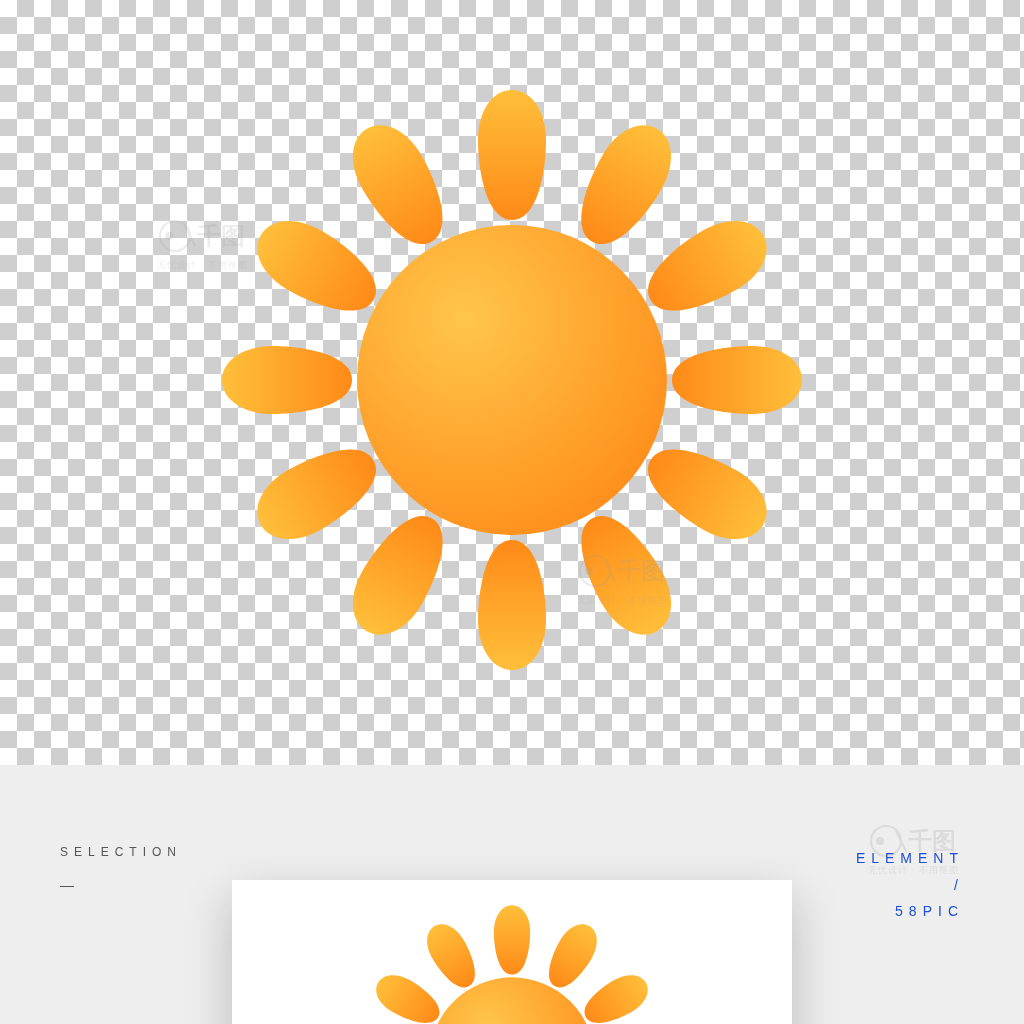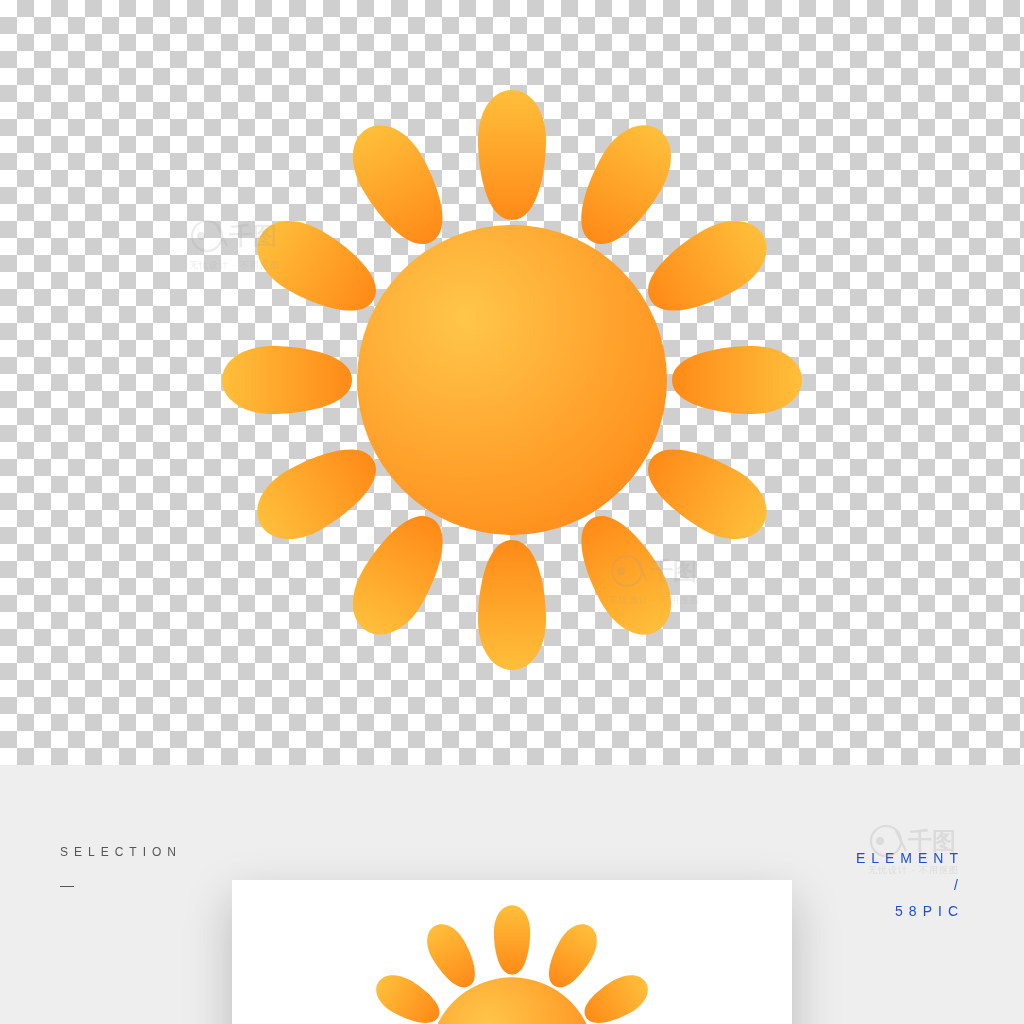--- a/index.html
+++ b/index.html
@@ -85,21 +85,20 @@
     align-items: flex-start;
     justify-content: center;
     padding-top: 20px;
   }
   .card svg { width: 320px; height: auto; }
 
   .watermark {
     position: absolute;
     opacity: 0.18;
     pointer-events: none;
-    margin-left: 32px;
   }
   .watermark svg { display: block; }
   .wm-1 { left: 155px; top: 210px; }
   .wm-2 { left: 575px; top: 545px; }
   .wm-3 { right: 38px; top: 815px; }
 </style>
 </head>
 <body>
 
 <div class="preview-area">

